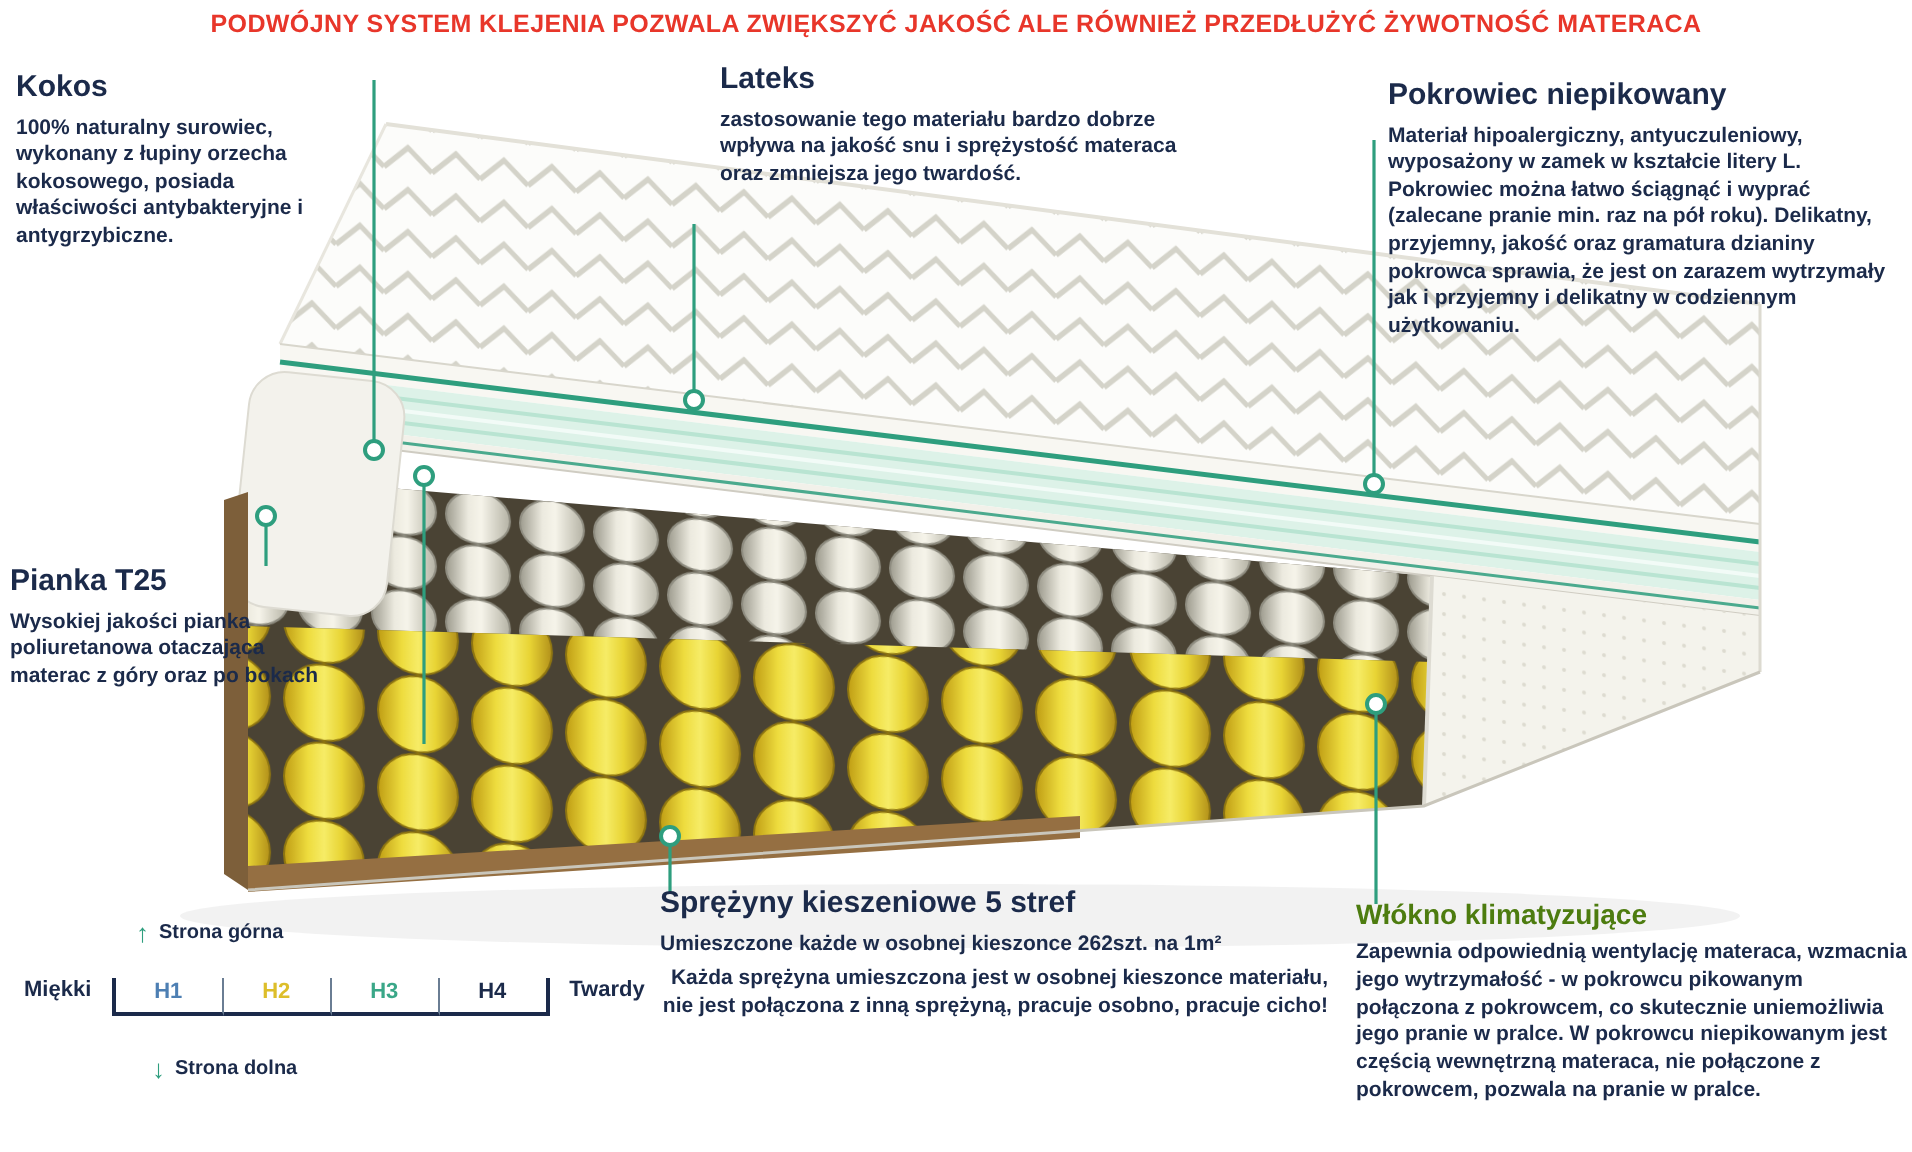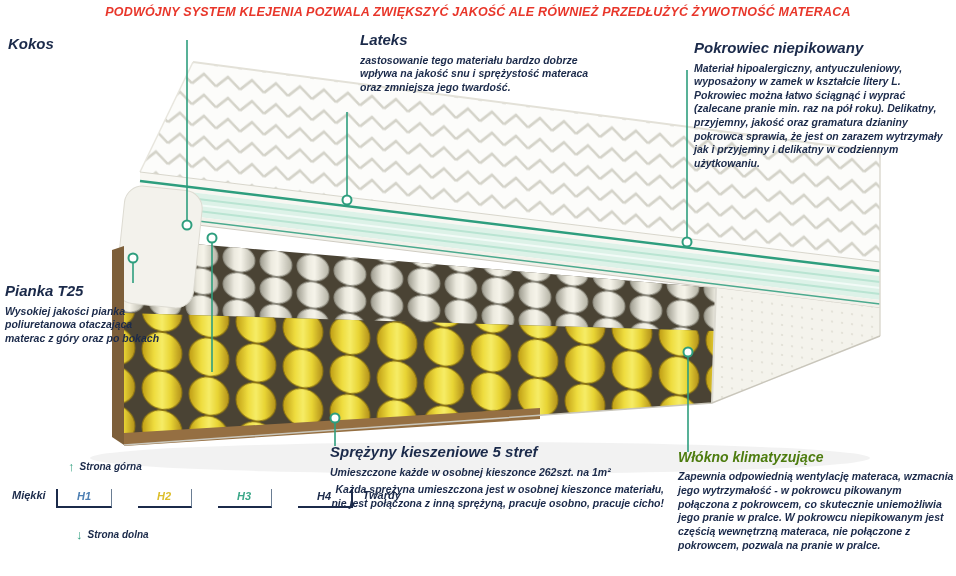--- a/index.html
+++ b/index.html
@@ -1,17 +1,17 @@
 <!DOCTYPE html>
 <html><head>
 <meta charset="utf-8">
 <style>
   html,body{margin:0;padding:0;background:#fff;}
   body{width:956px;height:576px;overflow:hidden;font-family:"Liberation Sans",sans-serif;}
-  .canvas{position:relative;width:956px;height:576px;background:#fff;font-style:italic;}
+  .canvas{position:relative;width:956px;height:576px;background:#fff;}
   svg.illu{position:absolute;left:0;top:0;z-index:1;}
   .header{position:absolute;top:5px;left:0;width:956px;text-align:center;
     font-size:12.5px;font-weight:bold;color:#E8362A;letter-spacing:.2px;z-index:2;}
   .block{position:absolute;z-index:2;color:#1B2A4A;}
   .block h3{margin:0 0 5px;font-size:15px;font-weight:bold;color:#1B2A4A;line-height:1.1;}
   .block p{margin:0;font-size:10.5px;font-weight:bold;line-height:1.3;color:#1B2A4A;}
   .block p + p{margin-top:4px;text-align:right;}
   .b-kokos{left:8px;top:36px;width:172px;}
   .b-lateks{left:322px;top:32px;width:242px;margin-left:38px;}
   .b-pokrowiec{left:694px;top:40px;width:256px;}
@@ -21,21 +21,21 @@
   .b-wlokno{left:678px;top:450px;width:276px;}
   .b-wlokno h3{color:#4d7c0f;font-size:14px;}
   
   .scale{position:absolute;left:12px;top:460px;z-index:2;color:#1B2A4A;}
   .side-row{display:flex;align-items:center;gap:5px;font-size:10px;font-weight:bold;}
   .side-top{margin-left:56px;}
   .side-bottom{margin-left:64px;margin-top:20px;}
   .arrow{color:#2E9E7E;font-size:13px;font-weight:bold;line-height:1;}
   .scale-row{display:flex;align-items:flex-start;gap:10px;margin-top:16px;}
   .soft-label,.hard-label{font-size:11px;font-weight:bold;padding-bottom:3px;}
-  .track{display:flex;align-items:stretch;border-left:2px solid #1B2A4A;border-right:2px solid #1B2A4A;gap:26px;}
+  .track{display:flex;align-items:stretch;border-left:2px solid #1B2A4A;border-right:2px solid #1B2A4A;}
   .seg{width:53px;text-align:center;font-size:11px;font-weight:bold;
     border-bottom:2px solid #1B2A4A;border-right:1px solid #6a7d93;padding:1px 0 4px;}
   .seg:last-child{border-right:none;}
   .seg.c1{color:#4D7FB3}.seg.c2{color:#DDBE2A}.seg.c3{color:#3AA788}.seg.c4{color:#1B2A4A}
 </style>
 </head>
 <body>
 
 <div class="canvas">
 
@@ -141,20 +141,21 @@
           <line x1="688" y1="452" x2="688" y2="352"></line>
         <circle cx="688" cy="352" r="4.5" fill="#fff" stroke-width="2"></circle>
         </g>
     </g>
   </svg>
 
   <div class="header">PODWÓJNY SYSTEM KLEJENIA POZWALA ZWIĘKSZYĆ JAKOŚĆ ALE RÓWNIEŻ PRZEDŁUŻYĆ ŻYWOTNOŚĆ MATERACA</div>
 
   <div class="block b-kokos">
     <h3>Kokos</h3>
+    <p>100% naturalny surowiec, wykonany z łupiny orzecha kokosowego, posiada właściwości antybakteryjne i antygrzybiczne.</p>
   </div>
 
   <div class="block b-lateks">
     <h3>Lateks</h3>
     <p>zastosowanie tego materiału bardzo dobrze wpływa na jakość snu i sprężystość materaca oraz zmniejsza jego twardość.</p>
   </div>
 
   <div class="block b-pokrowiec">
     <h3>Pokrowiec niepikowany</h3>
     <p>Materiał hipoalergiczny, antyuczuleniowy, wyposażony w zamek w kształcie litery L. Pokrowiec można łatwo ściągnąć i wyprać (zalecane pranie min. raz na pół roku). Delikatny, przyjemny, jakość oraz gramatura dzianiny pokrowca sprawia, że jest on zarazem wytrzymały jak i przyjemny i delikatny w codziennym użytkowaniu.</p>

